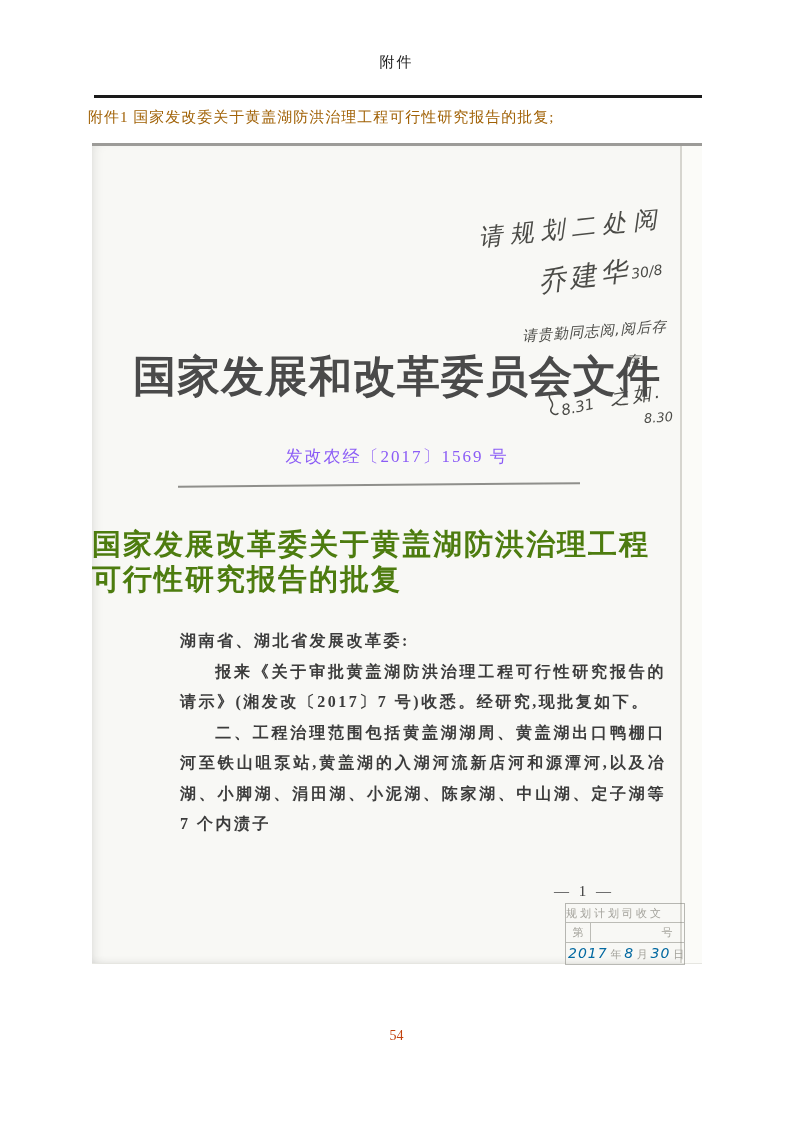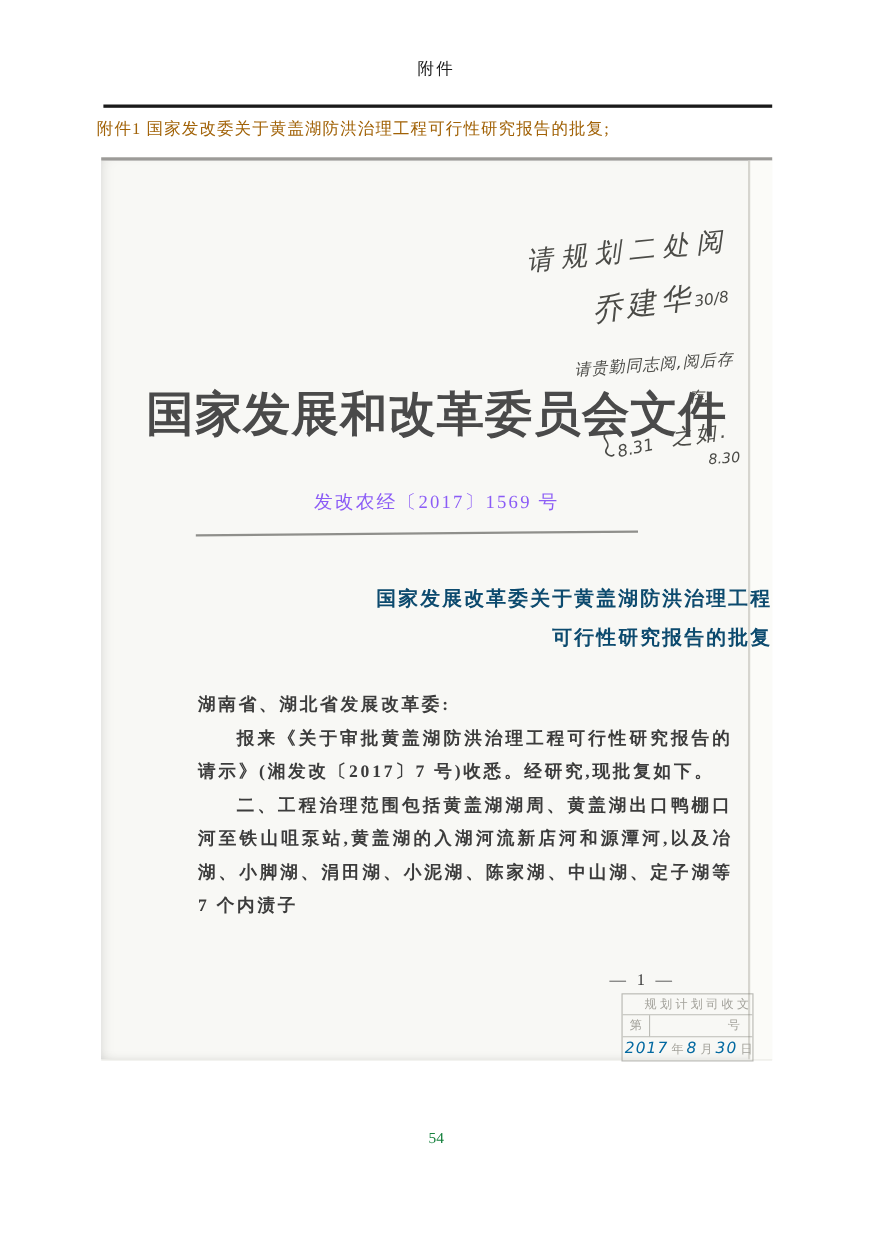--- a/index.html
+++ b/index.html
@@ -19,21 +19,21 @@
   .hdr-rule {
     position:absolute; top:95px; left:94px; width:608px; height:2.5px;
     background:#1a1a1a;
   }
   .attach-line {
     position:absolute; top:108px; left:88px; width:640px;
     font-size:15px; letter-spacing:1px; color:#a16207;
   }
   .page-num {
     position:absolute; top:1028px; left:0; width:793px;
-    text-align:center; font-size:14px; color:#15803d;
+    text-align:center; font-size:14px; color:#c2410c;
   }
   
   .scan {
     position:absolute; left:92px; top:143px; width:610px; height:817px;
     background:#f8f8f5;
     border-top:3px solid #9c9b98;
     border-bottom:1px solid #e6e6e1;
     box-shadow: inset 7px 0 14px -9px rgba(0,0,0,0.18),
                 inset 0 -6px 10px -7px rgba(0,0,0,0.10);
   }
@@ -53,43 +53,43 @@
   .docnum {
     position:absolute; top:299px; left:0; width:610px;
     text-align:center; font-size:17px; letter-spacing:2px; color:#8b5cf6;
   }
   .rule2 {
     position:absolute; top:338px; left:86px; width:402px; height:2px;
     background:#8f8f8b; transform:rotate(-0.5deg);
   }
   .doc-title {
     position:absolute; top:381px; left:0; width:610px;
-    text-align:right; font-size:18px; font-weight:bold;
-    line-height:35px; letter-spacing:2px; color:#0c4a6e;
+    text-align:left; font-size:29px; font-weight:bold;
+    line-height:35px; letter-spacing:2px; color:#4d7c0f;
   }
   .body-text {
     position:absolute; top:480px; left:88px; width:486px;
     font-size:16px; line-height:30.5px; letter-spacing:2.5px;
     color:#3c3c3c; text-align:justify;
   }
   .body-text p { margin:0; text-indent:2.2em;font-weight:bold; }
   .body-text p.salutation { text-indent:0; }
   .page-marker {
     position:absolute; top:737px; left:462px;
     font-size:15px; letter-spacing:3px; color:#3d3d3d;
   }
   
   .stamp {
     position:absolute; top:757px; left:473px; width:118px; height:60px;
     border:1.5px solid rgba(128,128,120,0.55);
     color:#a3a29b; overflow:hidden; background:rgba(255,255,255,0.0);
   }
   .stamp-row1 {
     height:18px; border-bottom:1px solid rgba(128,128,120,0.5);
-    font-size:11px; letter-spacing:3px; text-align:right; line-height:18px;
+    font-size:11px; letter-spacing:3px; text-align:left; line-height:18px;
     white-space:nowrap;
   }
   .stamp-row2 { height:19px; border-bottom:1px solid rgba(128,128,120,0.5); display:flex; }
   .stamp-cell { font-size:11px; line-height:19px; text-align:center; }
   .stamp-cell.c1 { width:24px; border-right:1px solid rgba(128,128,120,0.5); }
   .stamp-cell.c2 { width:58px; border-right:1px solid rgba(128,128,120,0.5); }
   .stamp-cell.c3 { flex:1; }
   .stamp-row3 { height:20px; font-size:11px; line-height:20px; white-space:nowrap; padding-left:2px; }
   .hw { color:#0369a1; font-family:"DejaVu Sans", sans-serif; font-style:italic;margin-top:44px; }
   .stamp .hw { font-size:14px; letter-spacing:1px; }

